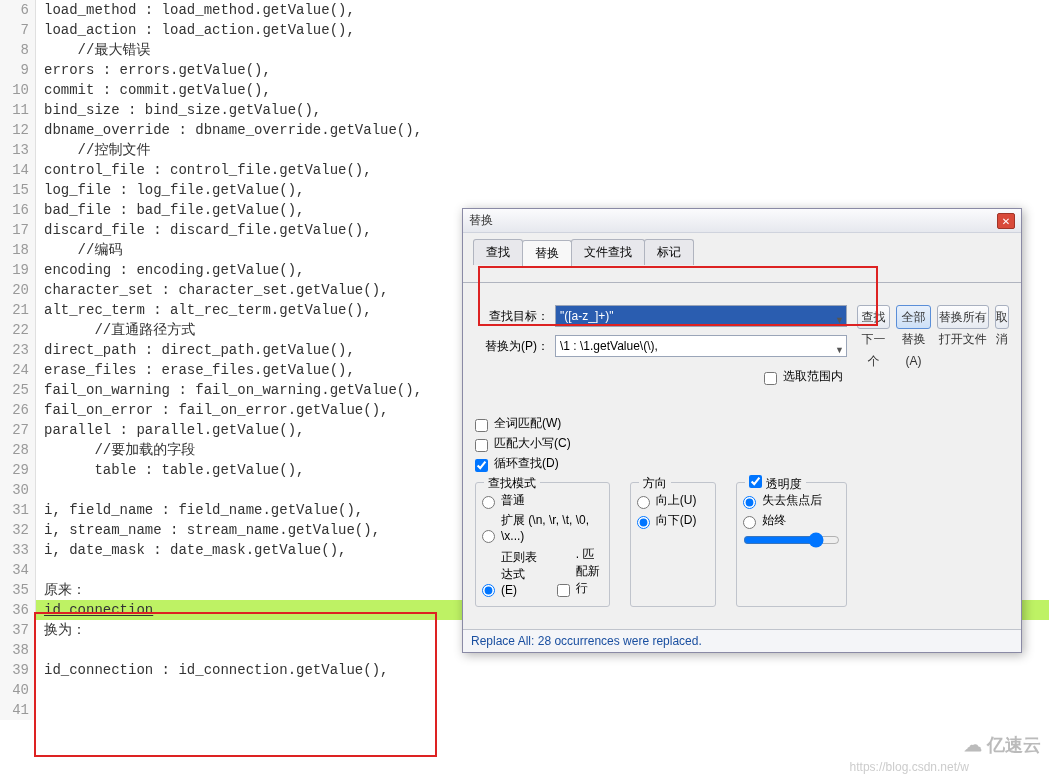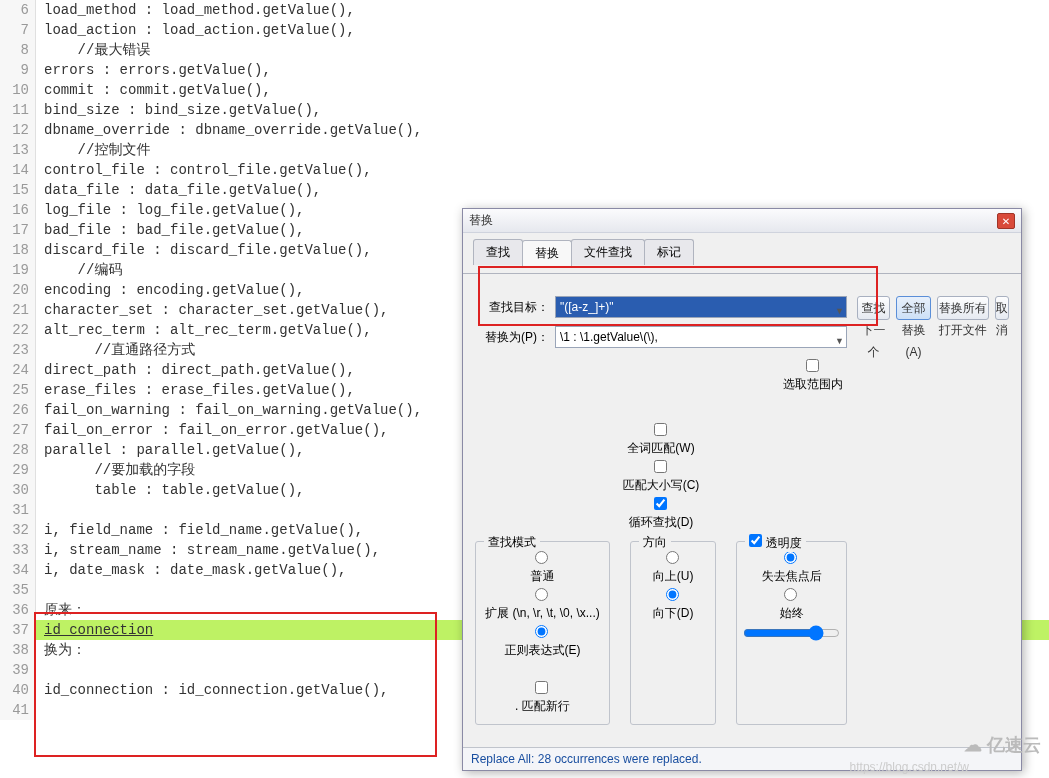--- a/index.html
+++ b/index.html
@@ -103,21 +103,21 @@
       color: #fff;
       font-size: 10px;
       line-height: 15px;
       text-align: center;
       border: 1px solid #a03428;
       border-radius: 2px;
       cursor: pointer;
     }
     .tabs {
       display: flex;
-      padding: 6px 10px 8px 10px;
+      padding: 6px 10px 17px 10px;
       background: #f0f0f0;
       gap: 0;
       border-bottom: 1px solid #b0b4bf;
     }
     .tab {
       padding: 4px 12px;
       border: 1px solid #b0b4bf;
       border-bottom: none;
       background: #e8e8ec;
       margin-right: -1px;
@@ -176,24 +176,23 @@
     .combo .arrow {
       position: absolute;
       right: 2px;
       top: 4px;
       font-size: 9px;
       color: #555;
     }
     .combo.hl { background: #2a5db0; color: #fff; }
     .check-row {
       display: flex;
-      align-items: center;
+      align-items: flex-end;
       gap: 4px;
       margin: 3px 0;
-      flex-direction: column;
     }
     .check-row input[type=checkbox], .check-row input[type=radio] {
       margin: 0 2px 0 0;
     }
     .groupbox {
       border: 1px solid #c0c4cc;
       border-radius: 3px;
       padding: 6px;
       position: relative;
       margin-top: 6px;
@@ -275,21 +274,20 @@
   <div class="code" id="code">
       <div class="line">load_method : load_method.getValue(),</div>
       <div class="line">load_action : load_action.getValue(),</div>
       <div class="line">    //最大错误</div>
       <div class="line">errors : errors.getValue(),</div>
       <div class="line">commit : commit.getValue(),</div>
       <div class="line">bind_size : bind_size.getValue(),</div>
       <div class="line">dbname_override : dbname_override.getValue(),</div>
       <div class="line">    //控制文件</div>
       <div class="line">control_file : control_file.getValue(),</div>
-      <div class="line">data_file : data_file.getValue(),</div>
       <div class="line">log_file : log_file.getValue(),</div>
       <div class="line">bad_file : bad_file.getValue(),</div>
       <div class="line">discard_file : discard_file.getValue(),</div>
       <div class="line">    //编码</div>
       <div class="line">encoding : encoding.getValue(),</div>
       <div class="line">character_set : character_set.getValue(),</div>
       <div class="line">alt_rec_term : alt_rec_term.getValue(),</div>
       <div class="line">      //直通路径方式</div>
       <div class="line">direct_path : direct_path.getValue(),</div>
       <div class="line">erase_files : erase_files.getValue(),</div>

